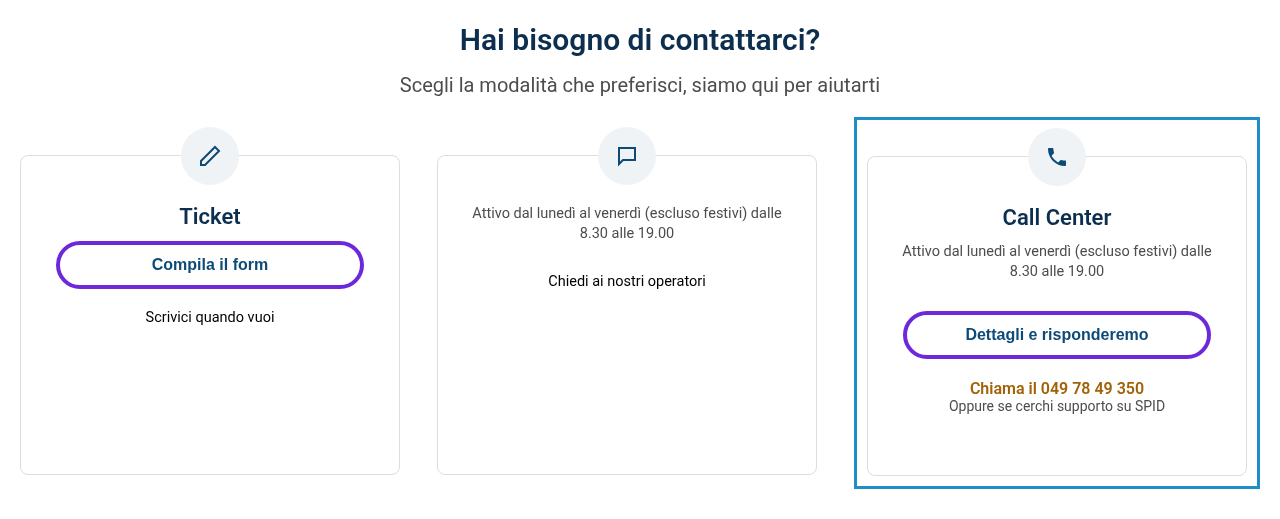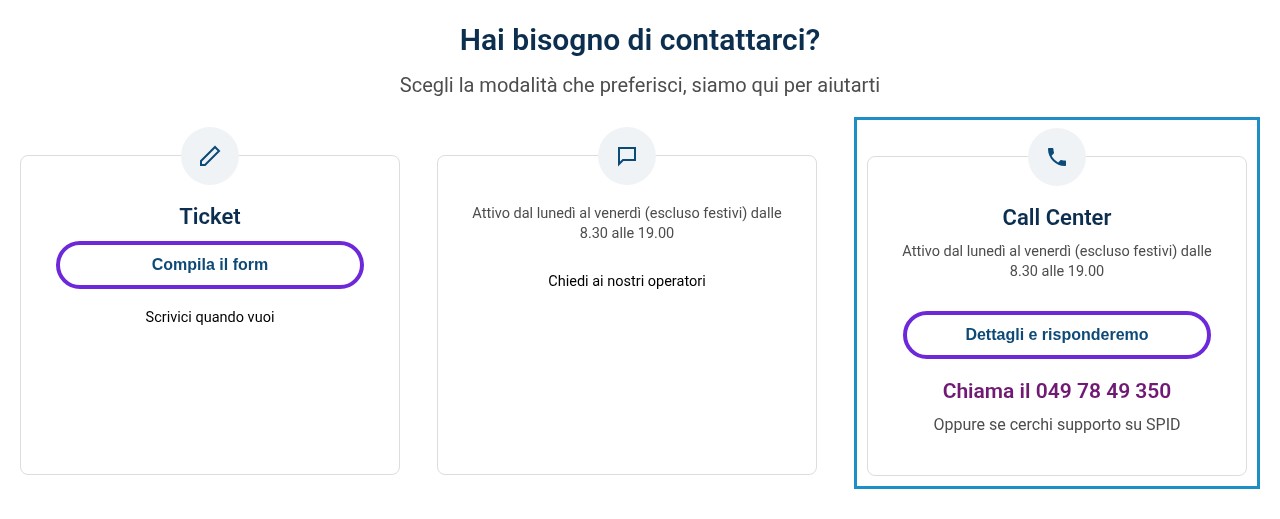--- a/index.html
+++ b/index.html
@@ -107,30 +107,30 @@
       cursor: pointer;
       text-align: center;
     }
     .card-note {
       font-size: 14.5px;
       color: #000000;
       margin-top: 4px;
     }
     .phone-link {
       display: block;
-      color: #701a75;
+      color: #a16207;
       font-weight: 600;
-      font-size: 21px;
+      font-size: 16px;
       margin-top: 4px;
       text-decoration: none;
     }
     .spid-text {
-      font-size: 16px;
+      font-size: 14px;
       color: #4d4d4d;
-      margin-top: 12px;
+      margin-top: 0;
     }
   </style>
 </head>
 <body>
 
 <div class="header">
   <h1 class="title">Hai bisogno di contattarci?</h1>
   <p class="subtitle">Scegli la modalità che preferisci, siamo qui per aiutarti</p>
 </div>
 

